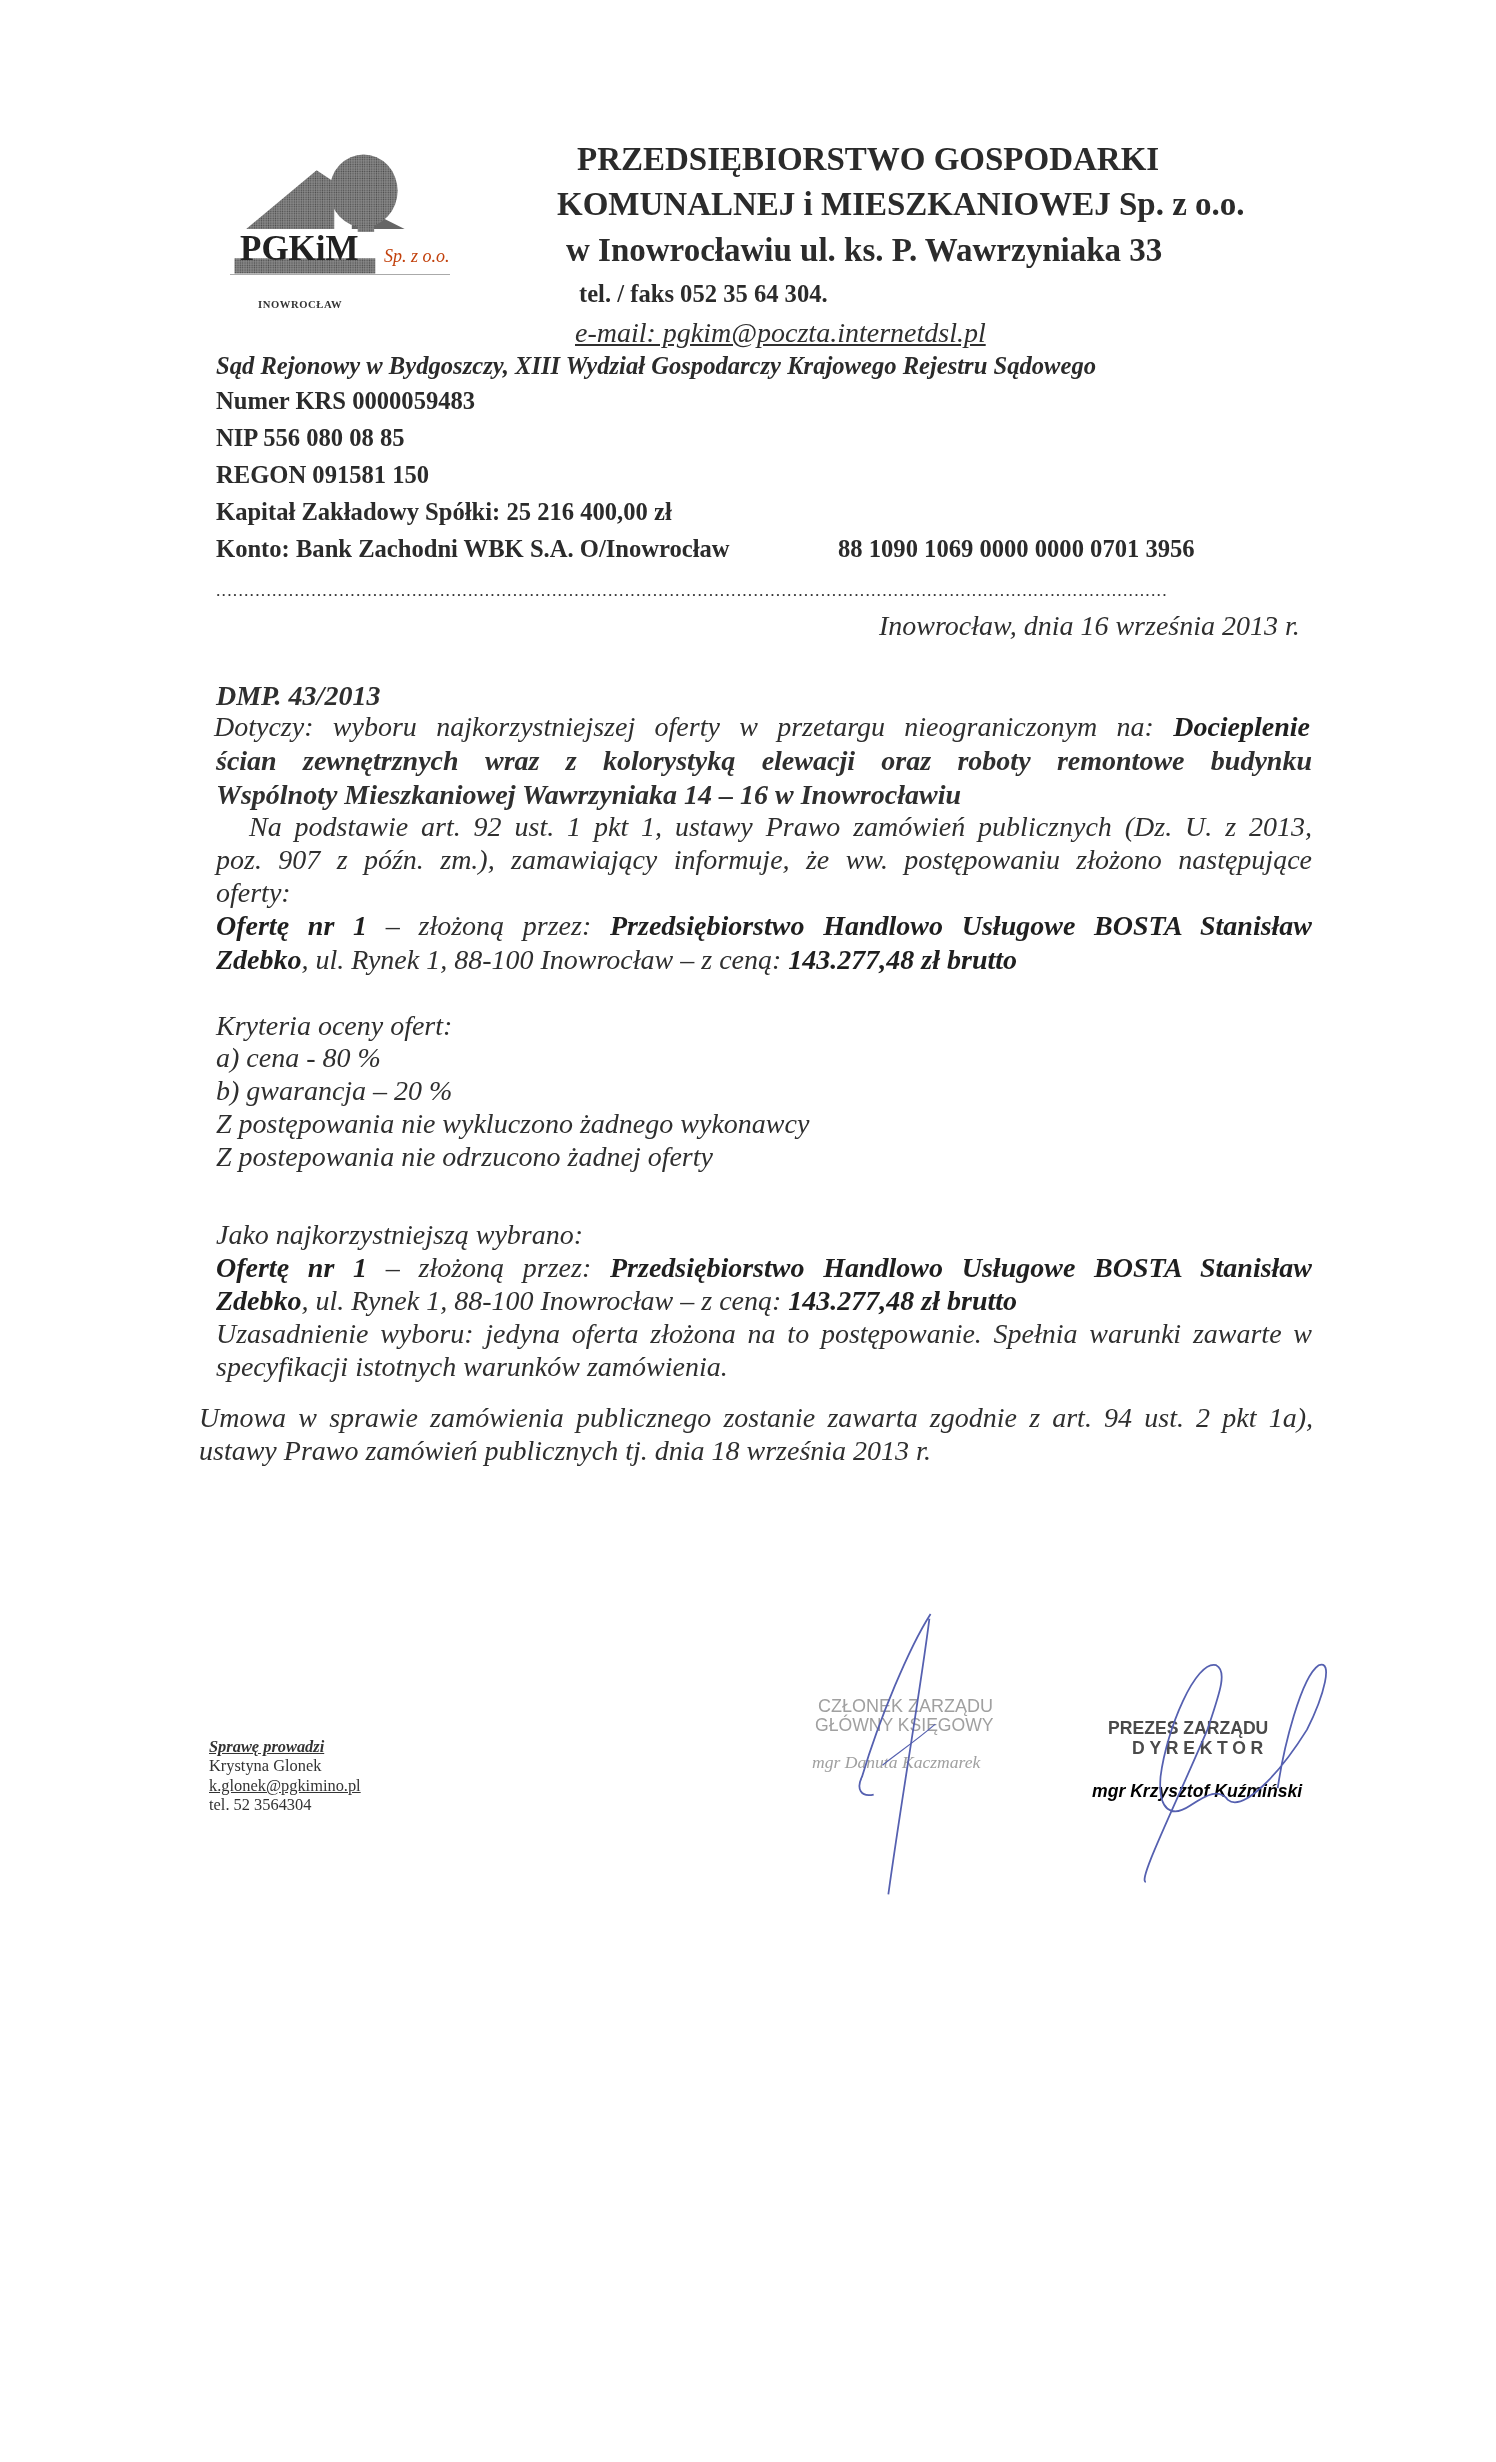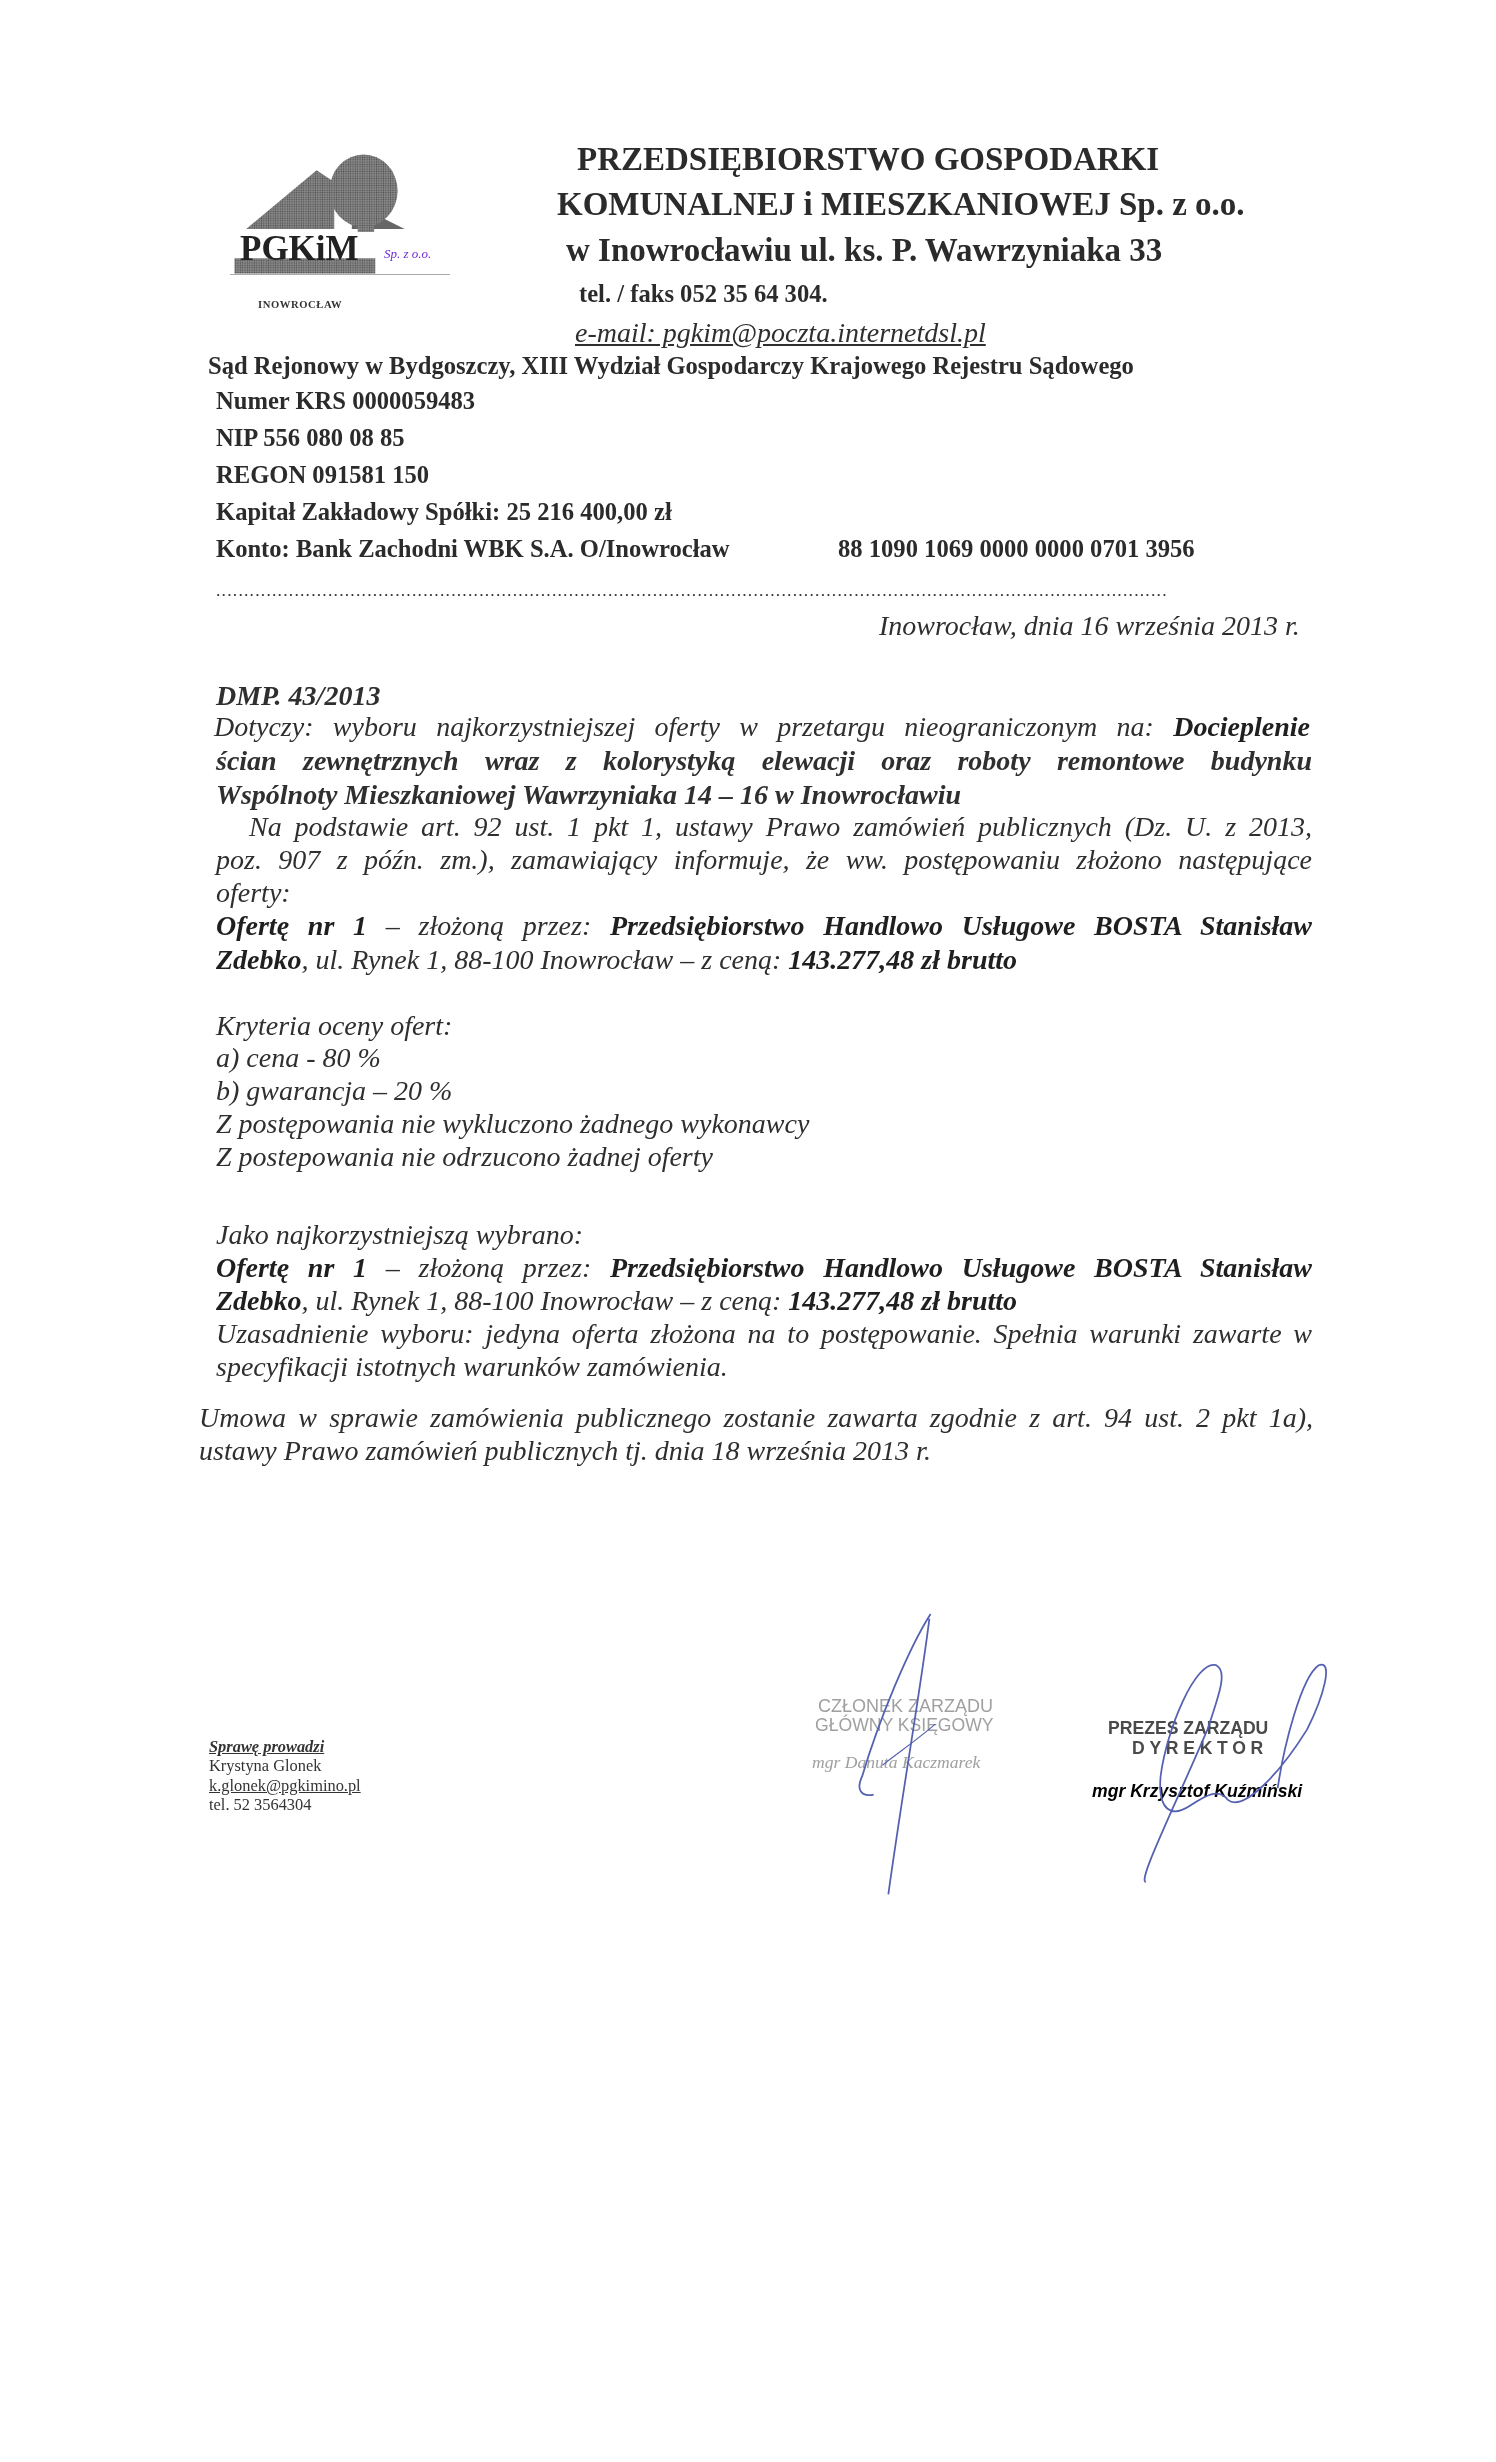--- a/index.html
+++ b/index.html
@@ -31,32 +31,32 @@
     </defs>
     <polygon points="60,160 180,60 210,80 210,160" fill="url(#ht)"></polygon>
     <polygon points="240,130 260,125 330,160 240,160" fill="#666"></polygon>
     <ellipse cx="260" cy="95" rx="58" ry="62" fill="url(#ht)"></ellipse>
     <rect x="250" y="150" width="28" height="70" fill="url(#ht)"></rect>
     <rect x="40" y="165" width="240" height="55" fill="#fff"></rect>
     <rect x="40" y="210" width="240" height="26" fill="url(#ht)"></rect>
     <line x1="0" y1="275" x2="380" y2="275" stroke="#999" stroke-width="2"></line>
   </svg>
   <span class="abs" style="left:29px;top:94px;font-size:35px;font-weight:bold;color:#222;">PGKiM</span>
-  <span class="abs" style="left:173px;top:111px;font-size:13px;font-style:italic;color:#6d28d9;">Sp. z o.o.</span>
+  <span class="abs" style="left:173px;top:111px;font-size:18px;font-style:italic;color:#c2410c;">Sp. z o.o.</span>
   <span class="abs" style="left:47px;top:124px;font-size:10.6px;font-weight:bold;color:#333;letter-spacing:0.6px;margin-top:40px;">INOWROCŁAW</span>
 </div>
 <div class="abs" style="left:230px;top:274px;width:220px;height:1.2px;background:#aaa;"></div>
 
 <div class="abs hdr" style="left:577px;top:141px;">PRZEDSIĘBIORSTWO GOSPODARKI</div>
 <div class="abs hdr" style="left:557px;top:186px;">KOMUNALNEJ i MIESZKANIOWEJ Sp. z o.o.</div>
 <div class="abs hdr" style="left:566px;top:232px;">w Inowrocławiu ul. ks. P. Wawrzyniaka 33</div>
 <div class="abs hdr-sm" style="left:579px;top:280px;">tel. / faks 052 35 64 304.</div>
 <div class="abs body email" style="left:575px;top:317px;">e-mail: pgkim@poczta.internetdsl.pl</div>
 
-<div class="abs reg" style="left:208px;top:352px;">Sąd Rejonowy w Bydgoszczy, XIII Wydział Gospodarczy Krajowego Rejestru Sądowego</div>
+<div class="abs reg" style="left:216px;top:352px;font-style:italic;">Sąd Rejonowy w Bydgoszczy, XIII Wydział Gospodarczy Krajowego Rejestru Sądowego</div>
 <div class="abs reg" style="left:216px;top:387px;">Numer KRS 0000059483</div>
 <div class="abs reg" style="left:216px;top:424px;">NIP 556 080 08 85</div>
 <div class="abs reg" style="left:216px;top:461px;">REGON 091581 150</div>
 <div class="abs reg" style="left:216px;top:498px;">Kapitał Zakładowy Spółki: 25 216 400,00 zł</div>
 <div class="abs reg" style="left:216px;top:535px;">Konto: Bank Zachodni WBK S.A. O/Inowrocław</div>
 <div class="abs reg" style="left:838px;top:535px;">88 1090 1069 0000 0000 0701 3956</div>
 
 <div class="abs dots" style="left:216px;top:580px;">..........................................................................................................................................................................</div>
 
 <div class="abs body" style="left:879px;top:610px;">Inowrocław, dnia 16 września 2013 r.</div>

